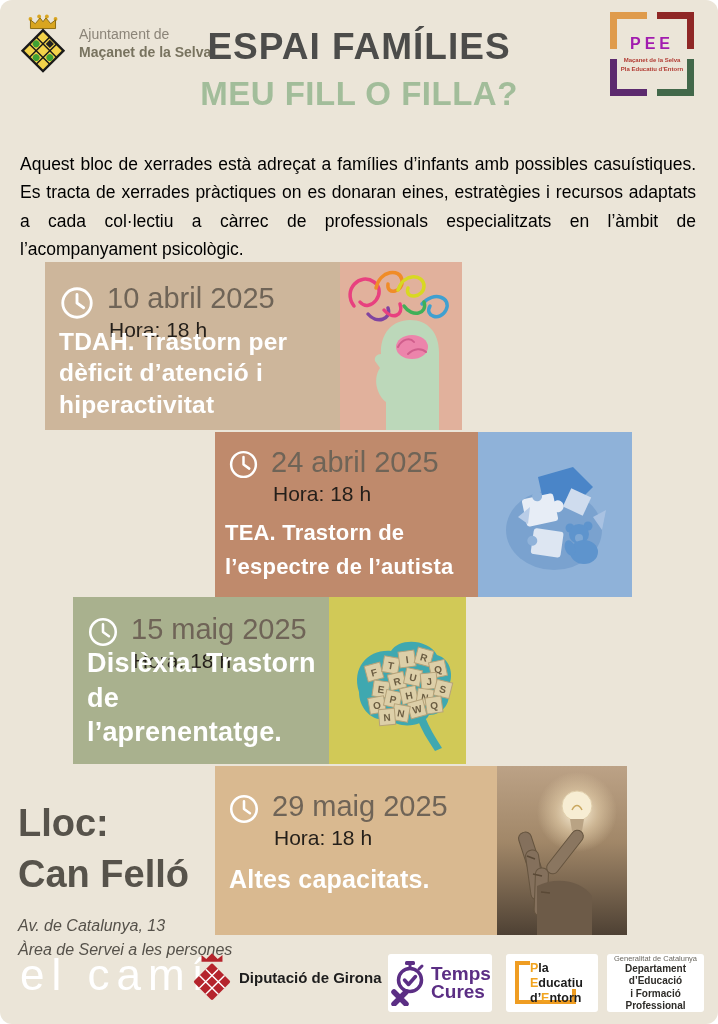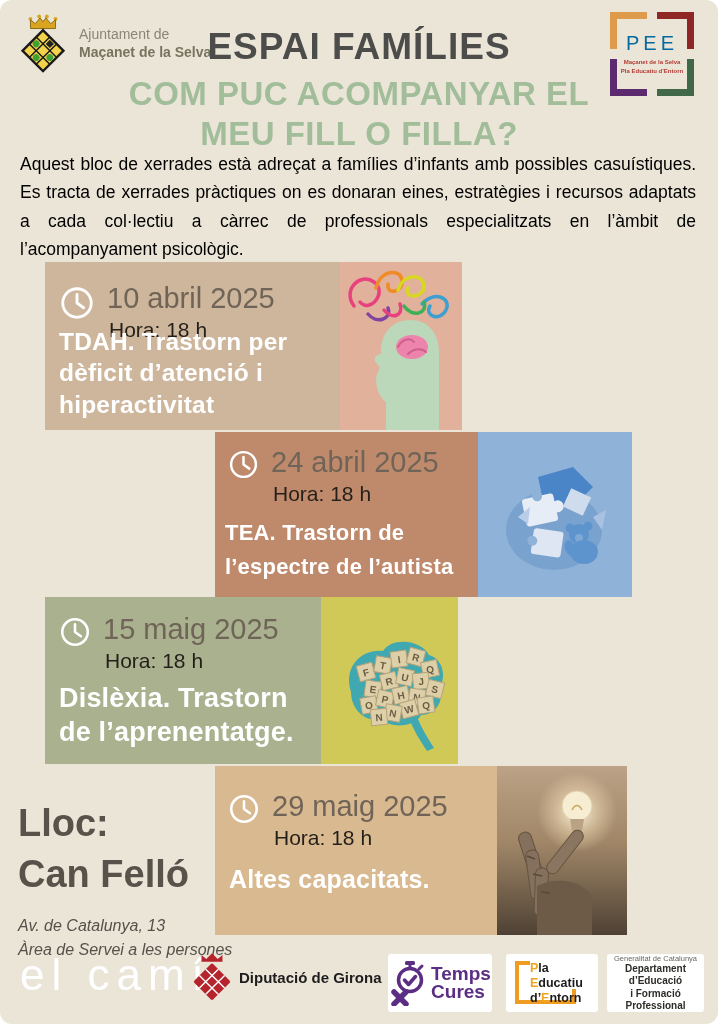--- a/index.html
+++ b/index.html
@@ -17,42 +17,42 @@
     font-size:37px;font-weight:bold;color:#4c4c4a;letter-spacing:1px;}
   .subtitle{position:absolute;left:40px;right:40px;top:74px;text-align:center;
     font-size:33px;font-weight:bold;color:#a2bd9a;line-height:1.2;letter-spacing:.5px;}
   .pee{position:absolute;right:24px;top:12px;width:84px;height:84px;}
   .pee-corner{position:absolute;width:30px;height:30px;border:0 solid transparent;}
   .pee-tl{left:0;top:0;border-top-width:7px;border-left-width:7px;border-color:#df9b4c;}
   .pee-tr{right:0;top:0;border-top-width:7px;border-right-width:7px;border-color:#8f2726;}
   .pee-bl{left:0;bottom:0;border-bottom-width:7px;border-left-width:7px;border-color:#5c2a6e;}
   .pee-br{right:0;bottom:0;border-bottom-width:7px;border-right-width:7px;border-color:#42684a;}
   .pee-center{position:absolute;inset:7px;display:flex;flex-direction:column;align-items:center;justify-content:center;text-align:center;}
-  .pee-acronym{font-size:20px;font-weight:normal;letter-spacing:4px;color:#0369a1;}
+  .pee-acronym{font-size:16px;font-weight:bold;letter-spacing:4px;color:#a21caf;}
   .pee-sub{font-size:6px;font-weight:bold;color:#b23b33;line-height:1.5;margin-top:3px;}
   
   .intro{position:absolute;left:20px;right:22px;top:150px;
     font-size:17.5px;line-height:1.62;color:#000000;text-align:justify;}
   
   .card{position:absolute;display:flex;}
   .card .block{position:relative;box-sizing:border-box;}
   .card .head{display:flex;align-items:flex-start;gap:11px;}
   .card .date{font-size:29px;color:#6f6457;line-height:1.15;}
   .card .time{font-size:21px;color:#241f1a;margin-top:3px;padding-left:2px;}
   .card .topic{position:absolute;left:14px;right:8px;
     font-weight:bold;color:#ffffff;line-height:1.28;letter-spacing:.2px;}
   .clock{flex:none;margin-top:2px;}
   .card1{left:45px;top:262px;}
   .card1 .block{width:295px;height:168px;background:#cdb69b;padding:20px 0 0 13px;}
   .card1 .topic{bottom:10px;font-size:24.5px;}
   .card2{left:215px;top:432px;}
   .card2 .block{width:263px;height:165px;background:#bf8a6c;padding:14px 4px 0 12px;}
   .card2 .topic{bottom:13px;font-size:22px;left:10px;right:4px;line-height:1.55;}
   .card3{left:45px;top:597px;}
-  .card3 .block{width:276px;height:167px;background:#a9b18e;padding:16px 4px 0 13px;}
+  .card3 .block{width:256px;height:167px;background:#a9b18e;padding:16px 4px 0 13px;margin-left:28px;}
   .card3 .topic{bottom:14px;font-size:27px;}
   .card4{left:215px;top:766px;}
   .card4 .block{width:282px;height:169px;background:#d9b990;padding:24px 8px 0 12px;}
   .card4 .topic{bottom:40px;font-size:25px;}
   .art{flex:none;display:block;}
   
   .location{position:absolute;left:18px;top:798px;}
   .loc-title{font-size:38px;font-weight:bold;color:#57534b;line-height:1.35;}
   .loc-addr{margin-top:13px;font-size:16px;font-style:italic;color:#55514a;line-height:1.5;}
   
@@ -92,21 +92,20 @@
       </g>
     </svg>
     <div class="muni-text">
       <div class="l1">Ajuntament de</div>
       <div class="l2">Maçanet de la Selva</div>
     </div>
   </div>
 
   <div class="title">ESPAI FAMÍLIES</div>
   <div class="subtitle">
-    <div>COM PUC ACOMPANYAR EL</div>
     <div>MEU FILL O FILLA?</div>
   </div>
 
   <div class="pee">
     <div class="pee-corner pee-tl"></div>
     <div class="pee-corner pee-tr"></div>
     <div class="pee-corner pee-bl"></div>
     <div class="pee-corner pee-br"></div>
     <div class="pee-center">
       <div class="pee-acronym">PEE</div>

